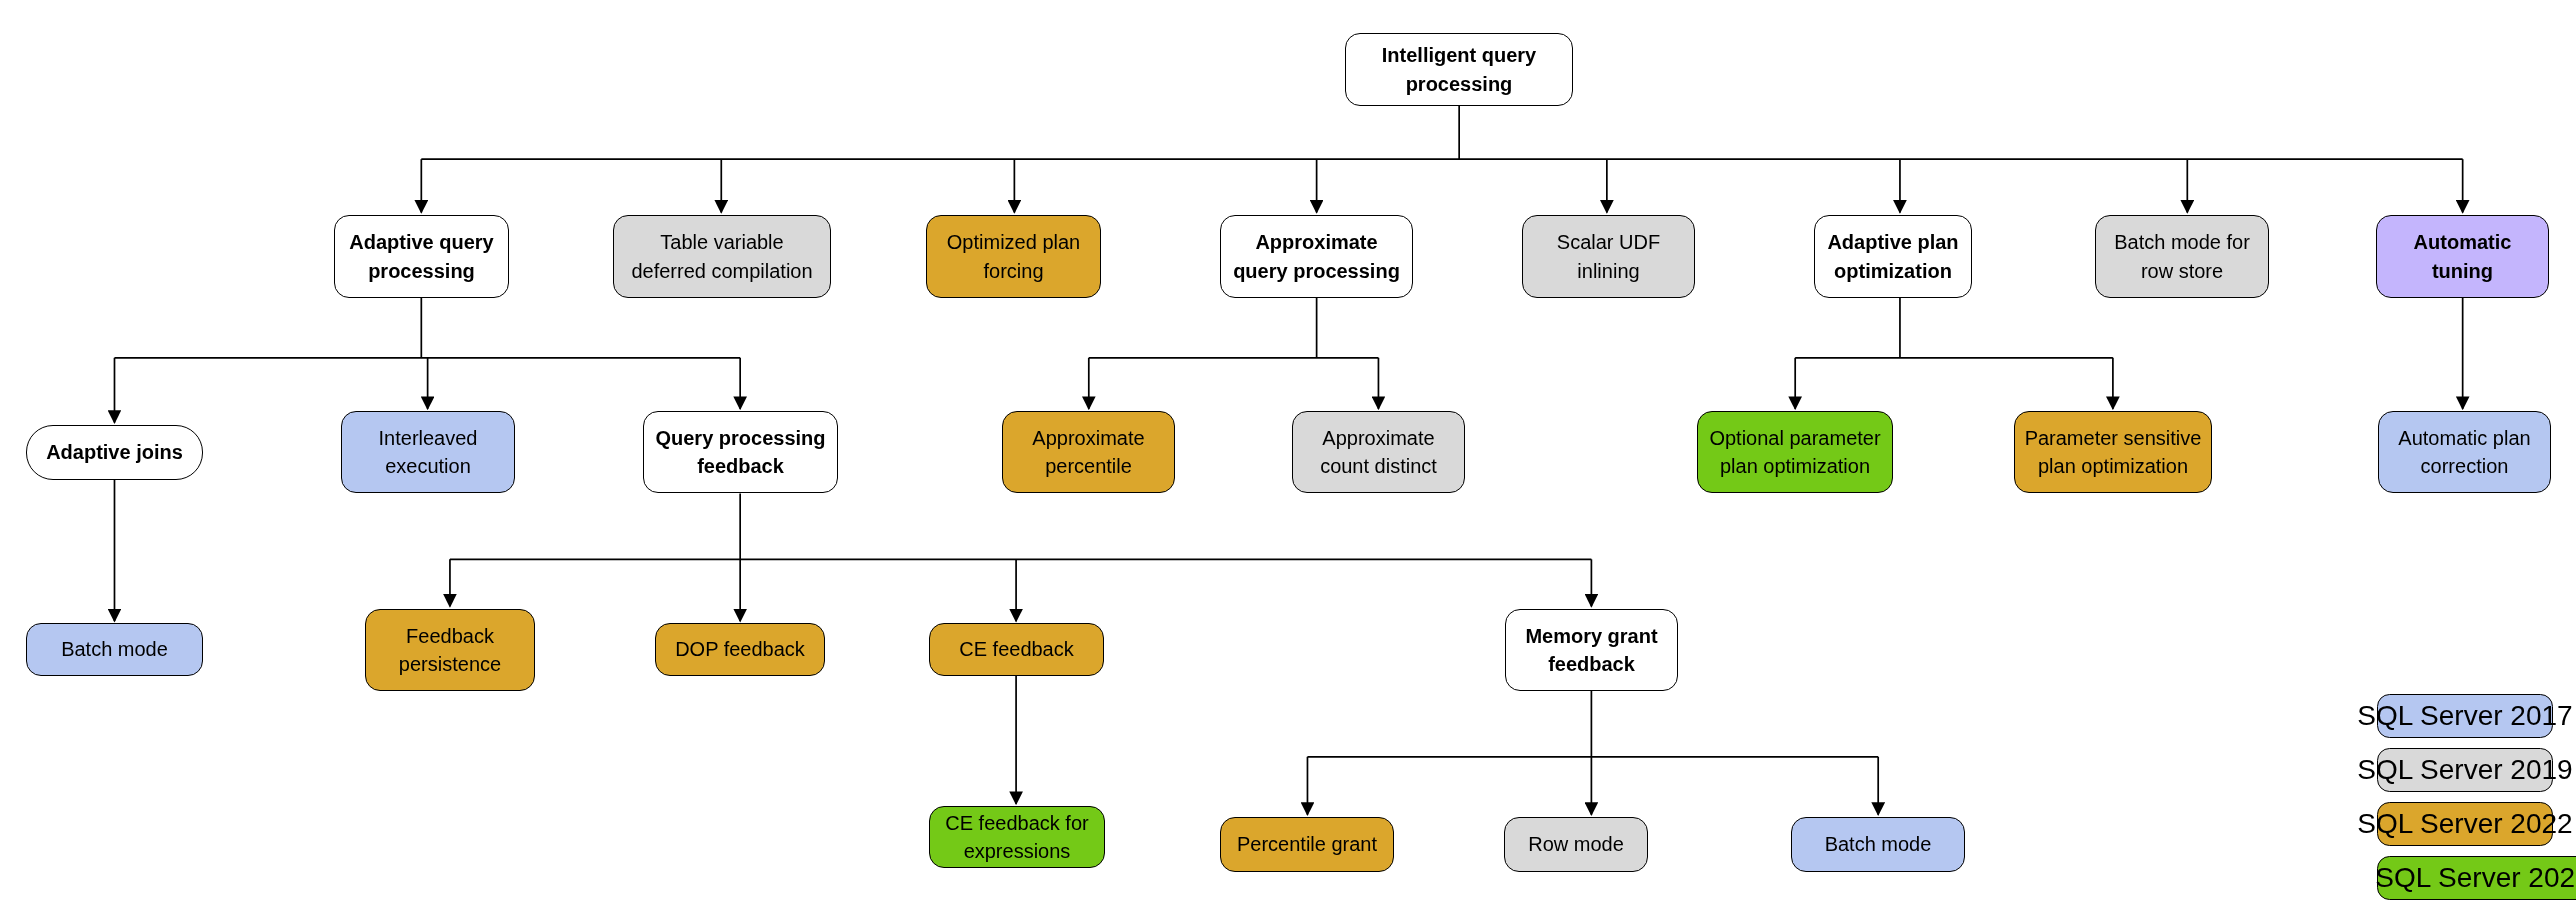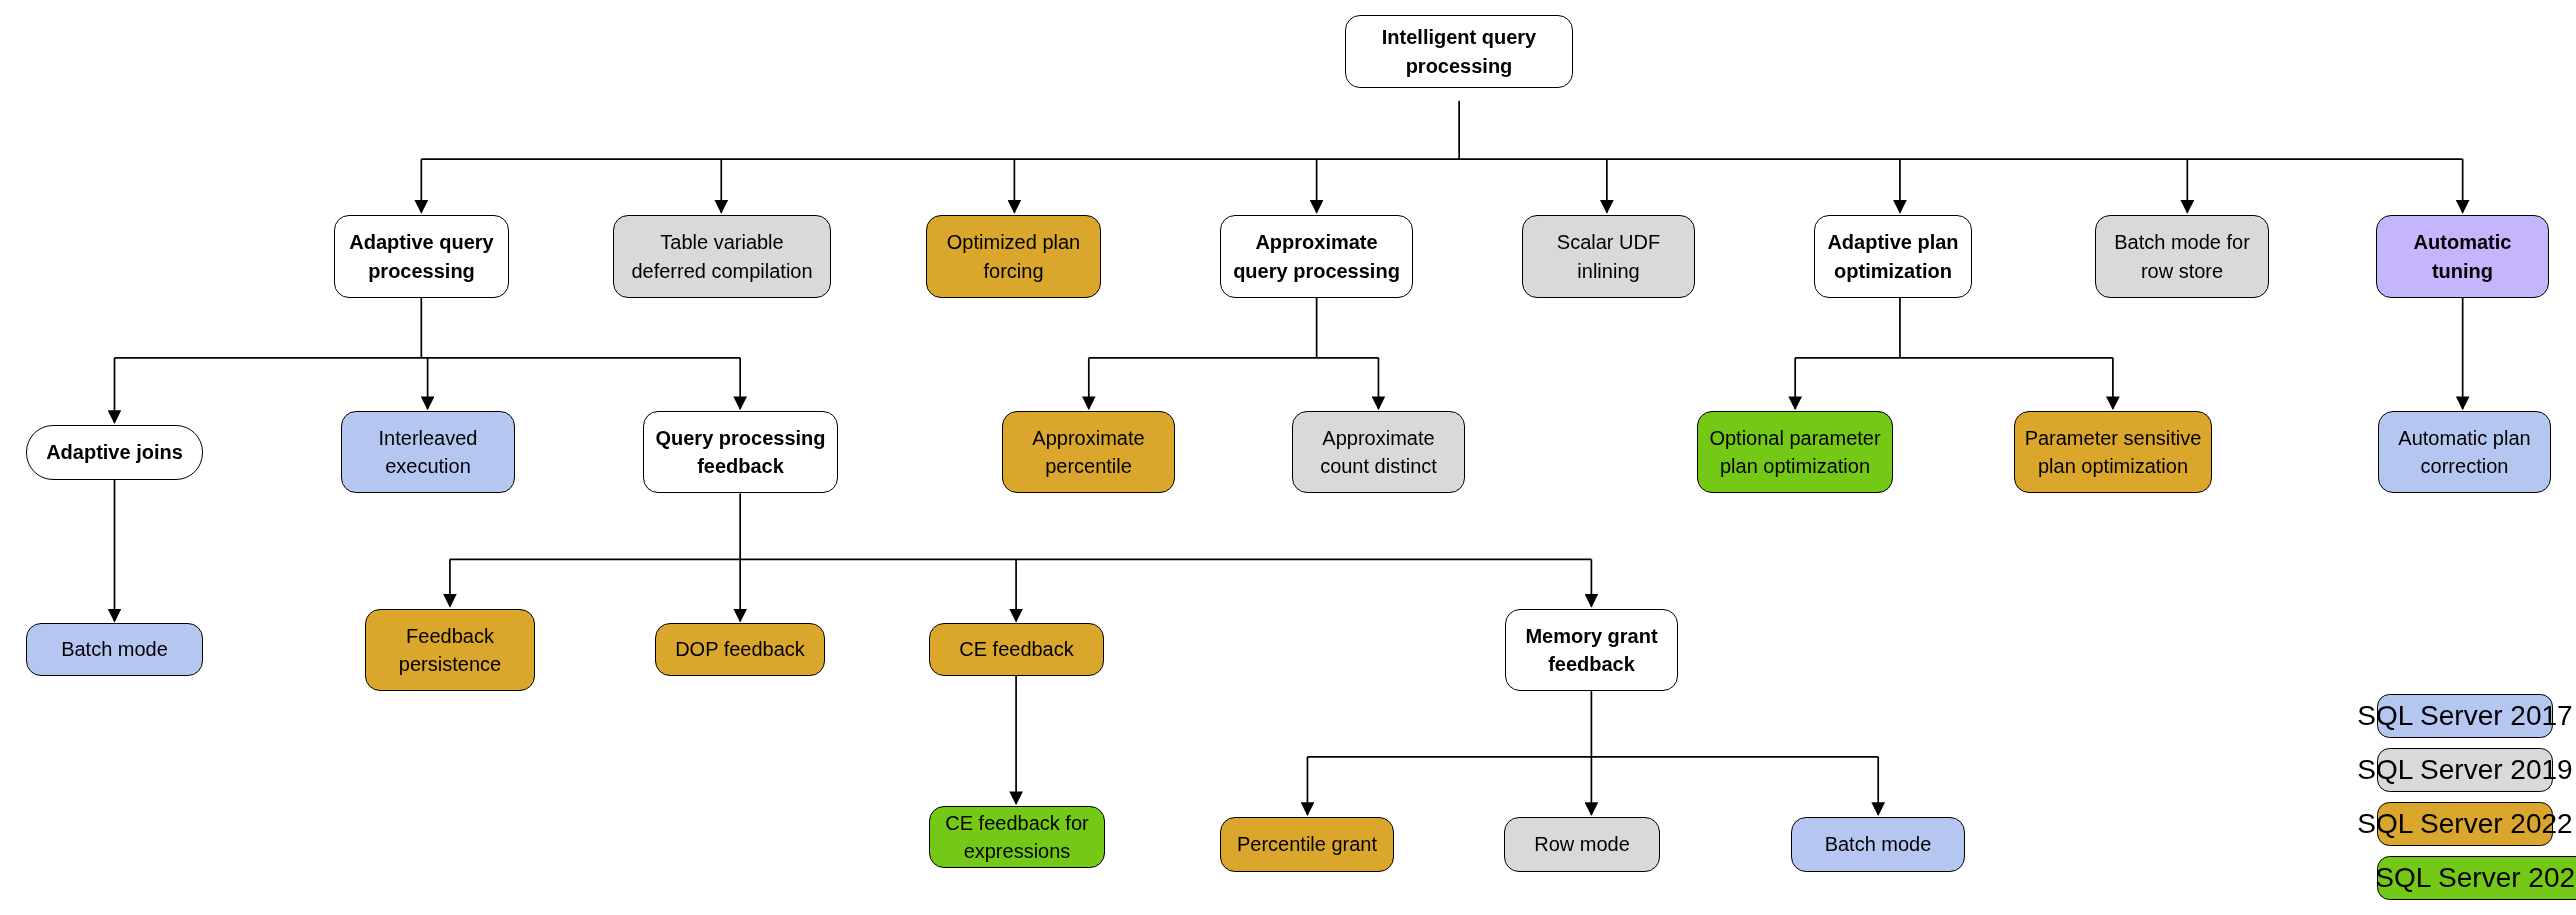--- a/index.html
+++ b/index.html
@@ -104,21 +104,21 @@
       <line x1="1775" y1="1181" x2="1775" y2="1404" marker-end="url(#arrow)"></line>
 
       <path d="M2780,1207 V1322"></path>
       <path d="M2284,1322 H3281"></path>
       <line x1="2284" y1="1322" x2="2284" y2="1423" marker-end="url(#arrow)"></line>
       <line x1="2780" y1="1322" x2="2780" y2="1423" marker-end="url(#arrow)"></line>
       <line x1="3281" y1="1322" x2="3281" y2="1423" marker-end="url(#arrow)"></line>
     </g>
   </svg>
 
-  <div class="node bold" style="left: 1345px; top: 15px; width: 228px; height: 73px; background: rgb(255, 255, 255);">Intelligent query
+  <div class="node bold" style="left: 1345px; top: 33px; width: 228px; height: 73px; background: rgb(255, 255, 255);">Intelligent query
 processing</div>
 
   <div class="node bold" style="left: 334px; top: 215px; width: 175px; height: 83px; background: rgb(255, 255, 255);">Adaptive query
 processing</div>
   <div class="node" style="left: 613px; top: 215px; width: 218px; height: 83px; background: rgb(217, 217, 217);">Table variable
 deferred compilation</div>
   <div class="node" style="left: 926px; top: 215px; width: 175px; height: 83px; background: rgb(219, 166, 44);">Optimized plan
 forcing</div>
   <div class="node bold" style="left: 1220px; top: 215px; width: 193px; height: 83px; background: rgb(255, 255, 255);">Approximate
 query processing</div>
@@ -151,21 +151,21 @@
   <div class="node" style="left: 365px; top: 609px; width: 170px; height: 82px; background: rgb(219, 166, 44);">Feedback
 persistence</div>
   <div class="node" style="left: 655px; top: 623px; width: 170px; height: 53px; background: rgb(219, 166, 44);">DOP feedback</div>
   <div class="node" style="left: 929px; top: 623px; width: 175px; height: 53px; background: rgb(219, 166, 44);">CE feedback</div>
   <div class="node bold" style="left: 1505px; top: 609px; width: 173px; height: 82px; background: rgb(255, 255, 255);">Memory grant
 feedback</div>
 
   <div class="node" style="left: 929px; top: 806px; width: 176px; height: 62px; background: rgb(116, 201, 23);">CE feedback for
 expressions</div>
   <div class="node" style="left: 1220px; top: 817px; width: 174px; height: 55px; background: rgb(219, 166, 44);">Percentile grant</div>
-  <div class="node" style="left: 1504px; top: 817px; width: 156px; height: 55px; background: rgb(217, 217, 217);">Row mode</div>
+  <div class="node" style="left: 1504px; top: 817px; width: 144px; height: 55px; background: rgb(217, 217, 217);">Row mode</div>
   <div class="node" style="left: 1791px; top: 817px; width: 174px; height: 55px; background: rgb(181, 199, 241);">Batch mode</div>
 
   <div>
     <div class="legend-pill" style="left: 2377px; top: 694px; width: 176px; height: 44px; background: rgb(181, 199, 241);">SQL Server 2017</div>
     <div class="legend-pill" style="left: 2377px; top: 748px; width: 176px; height: 44px; background: rgb(217, 217, 217);">SQL Server 2019</div>
     <div class="legend-pill" style="left: 2377px; top: 802px; width: 176px; height: 44px; background: rgb(219, 166, 44);">SQL Server 2022</div>
     <div class="legend-pill" style="left: 2377px; top: 856px; width: 212px; height: 44px; background: rgb(116, 201, 23);">SQL Server 2025</div>
   </div>
 
 </div>

